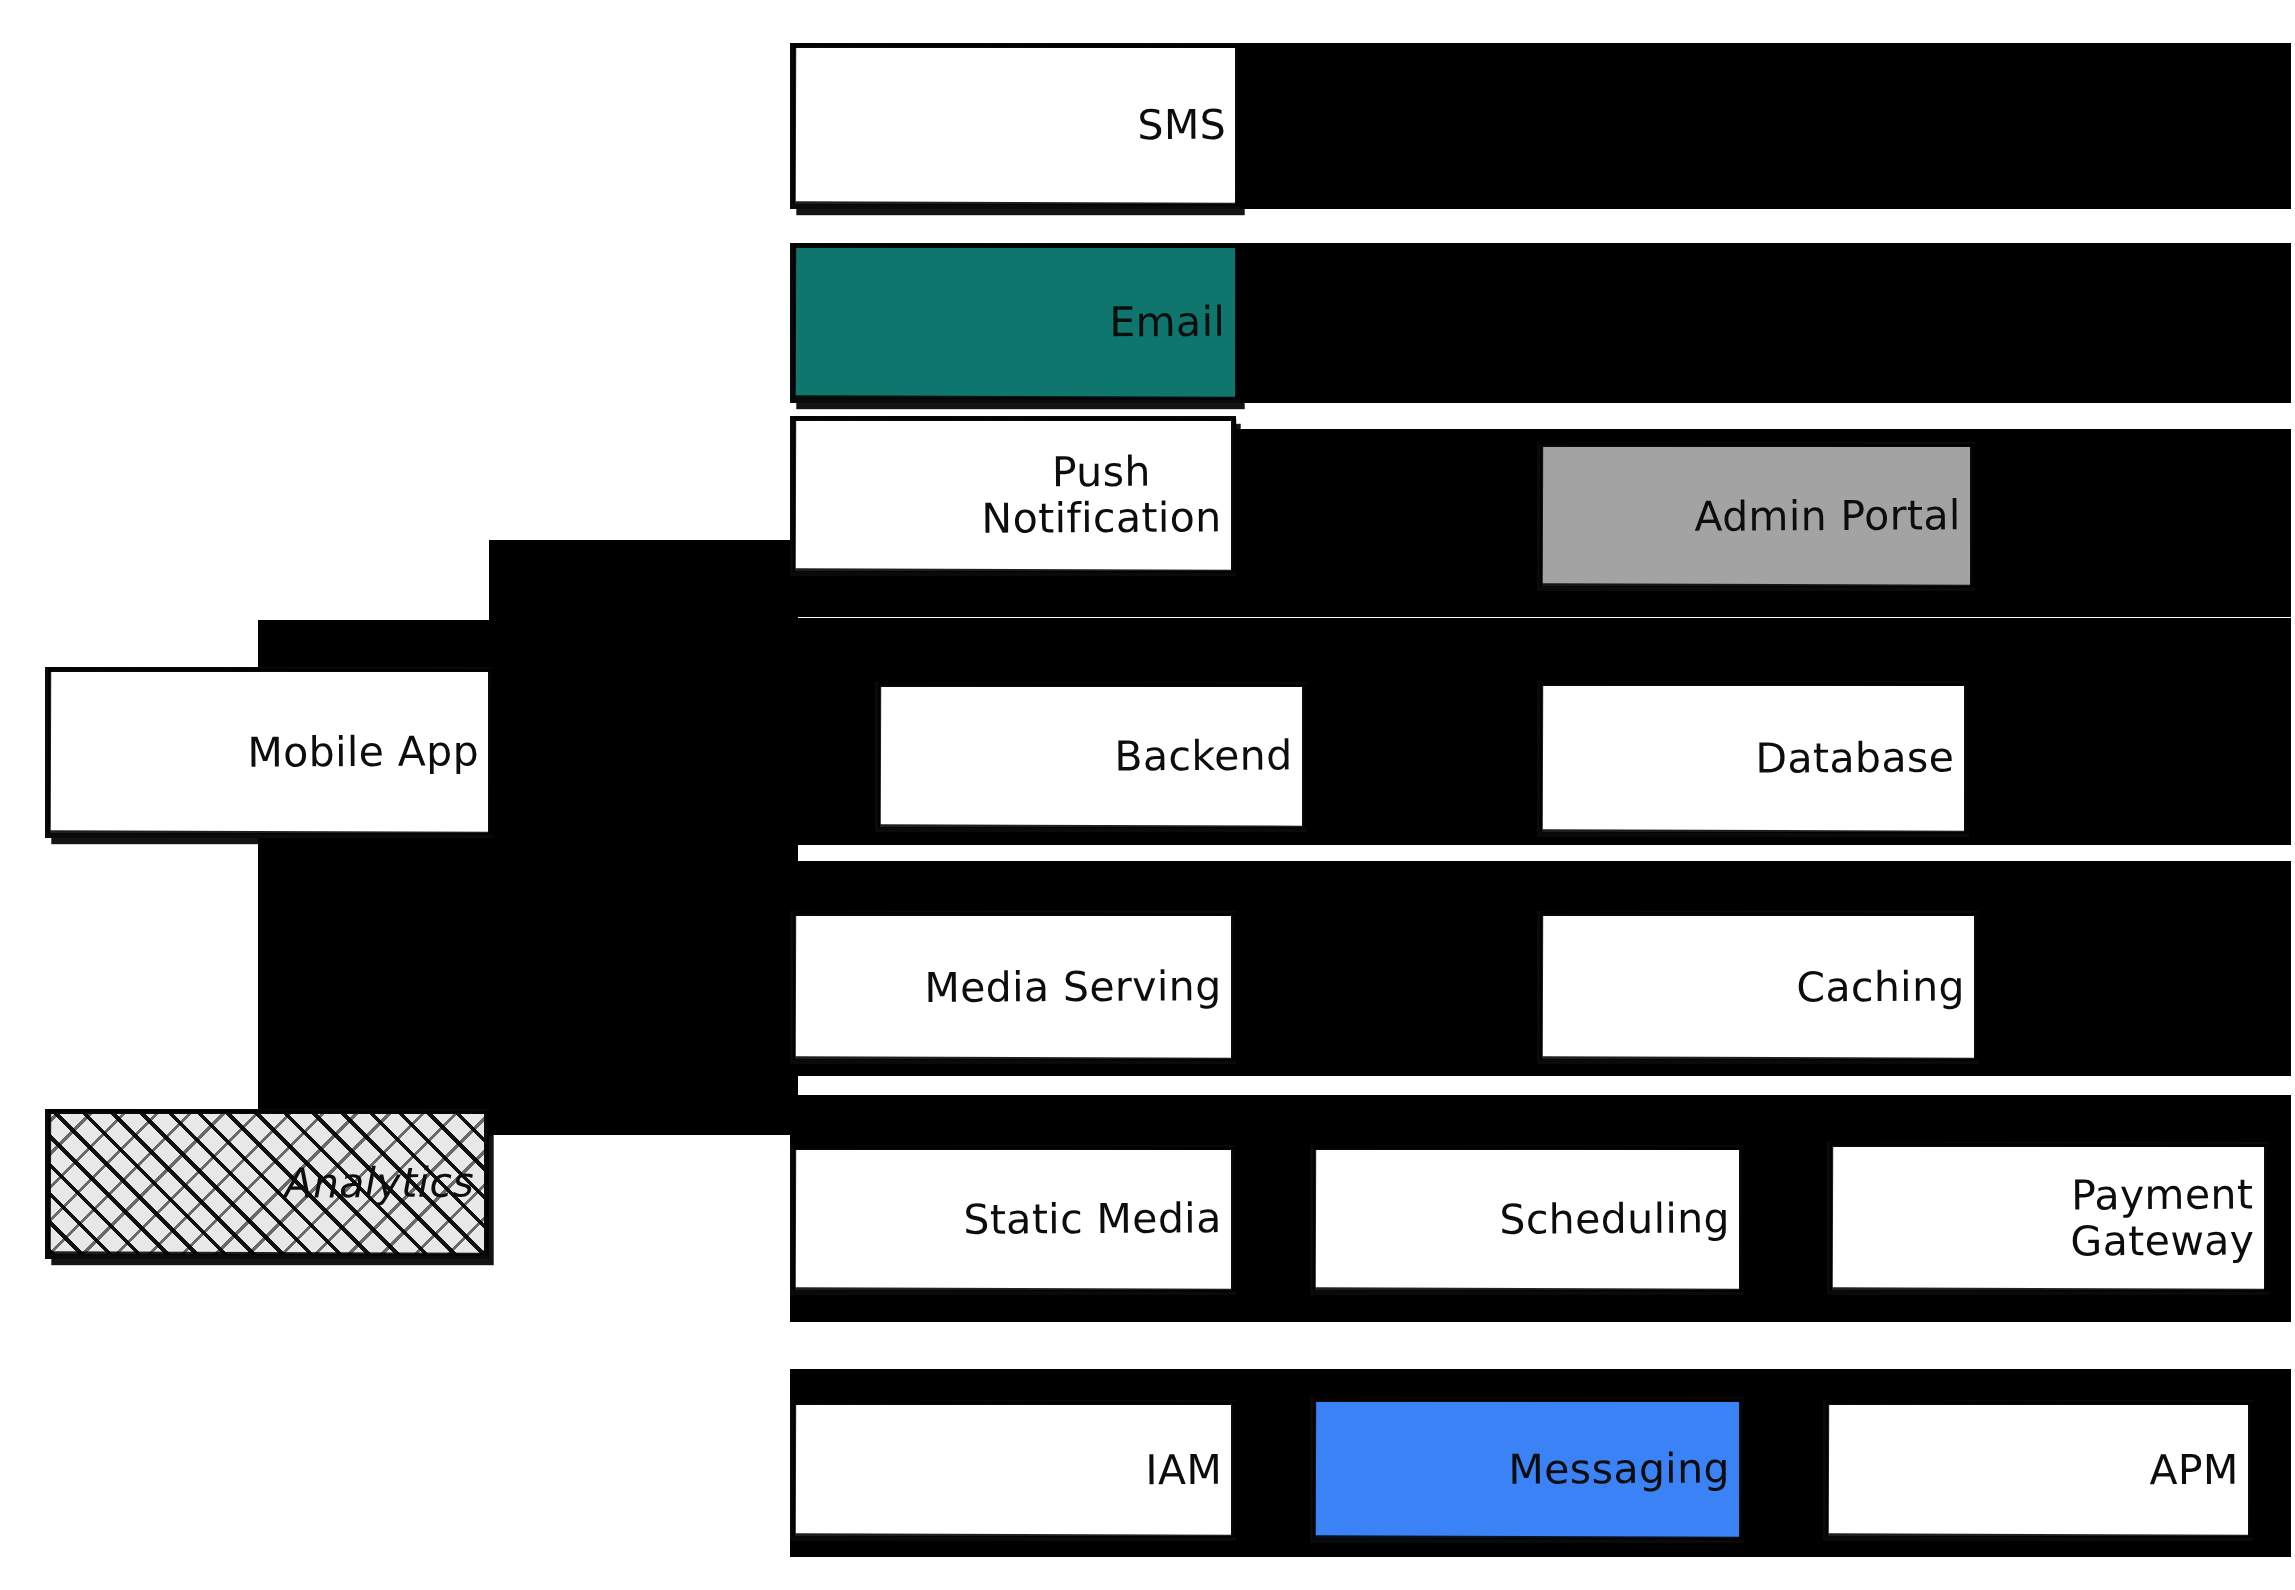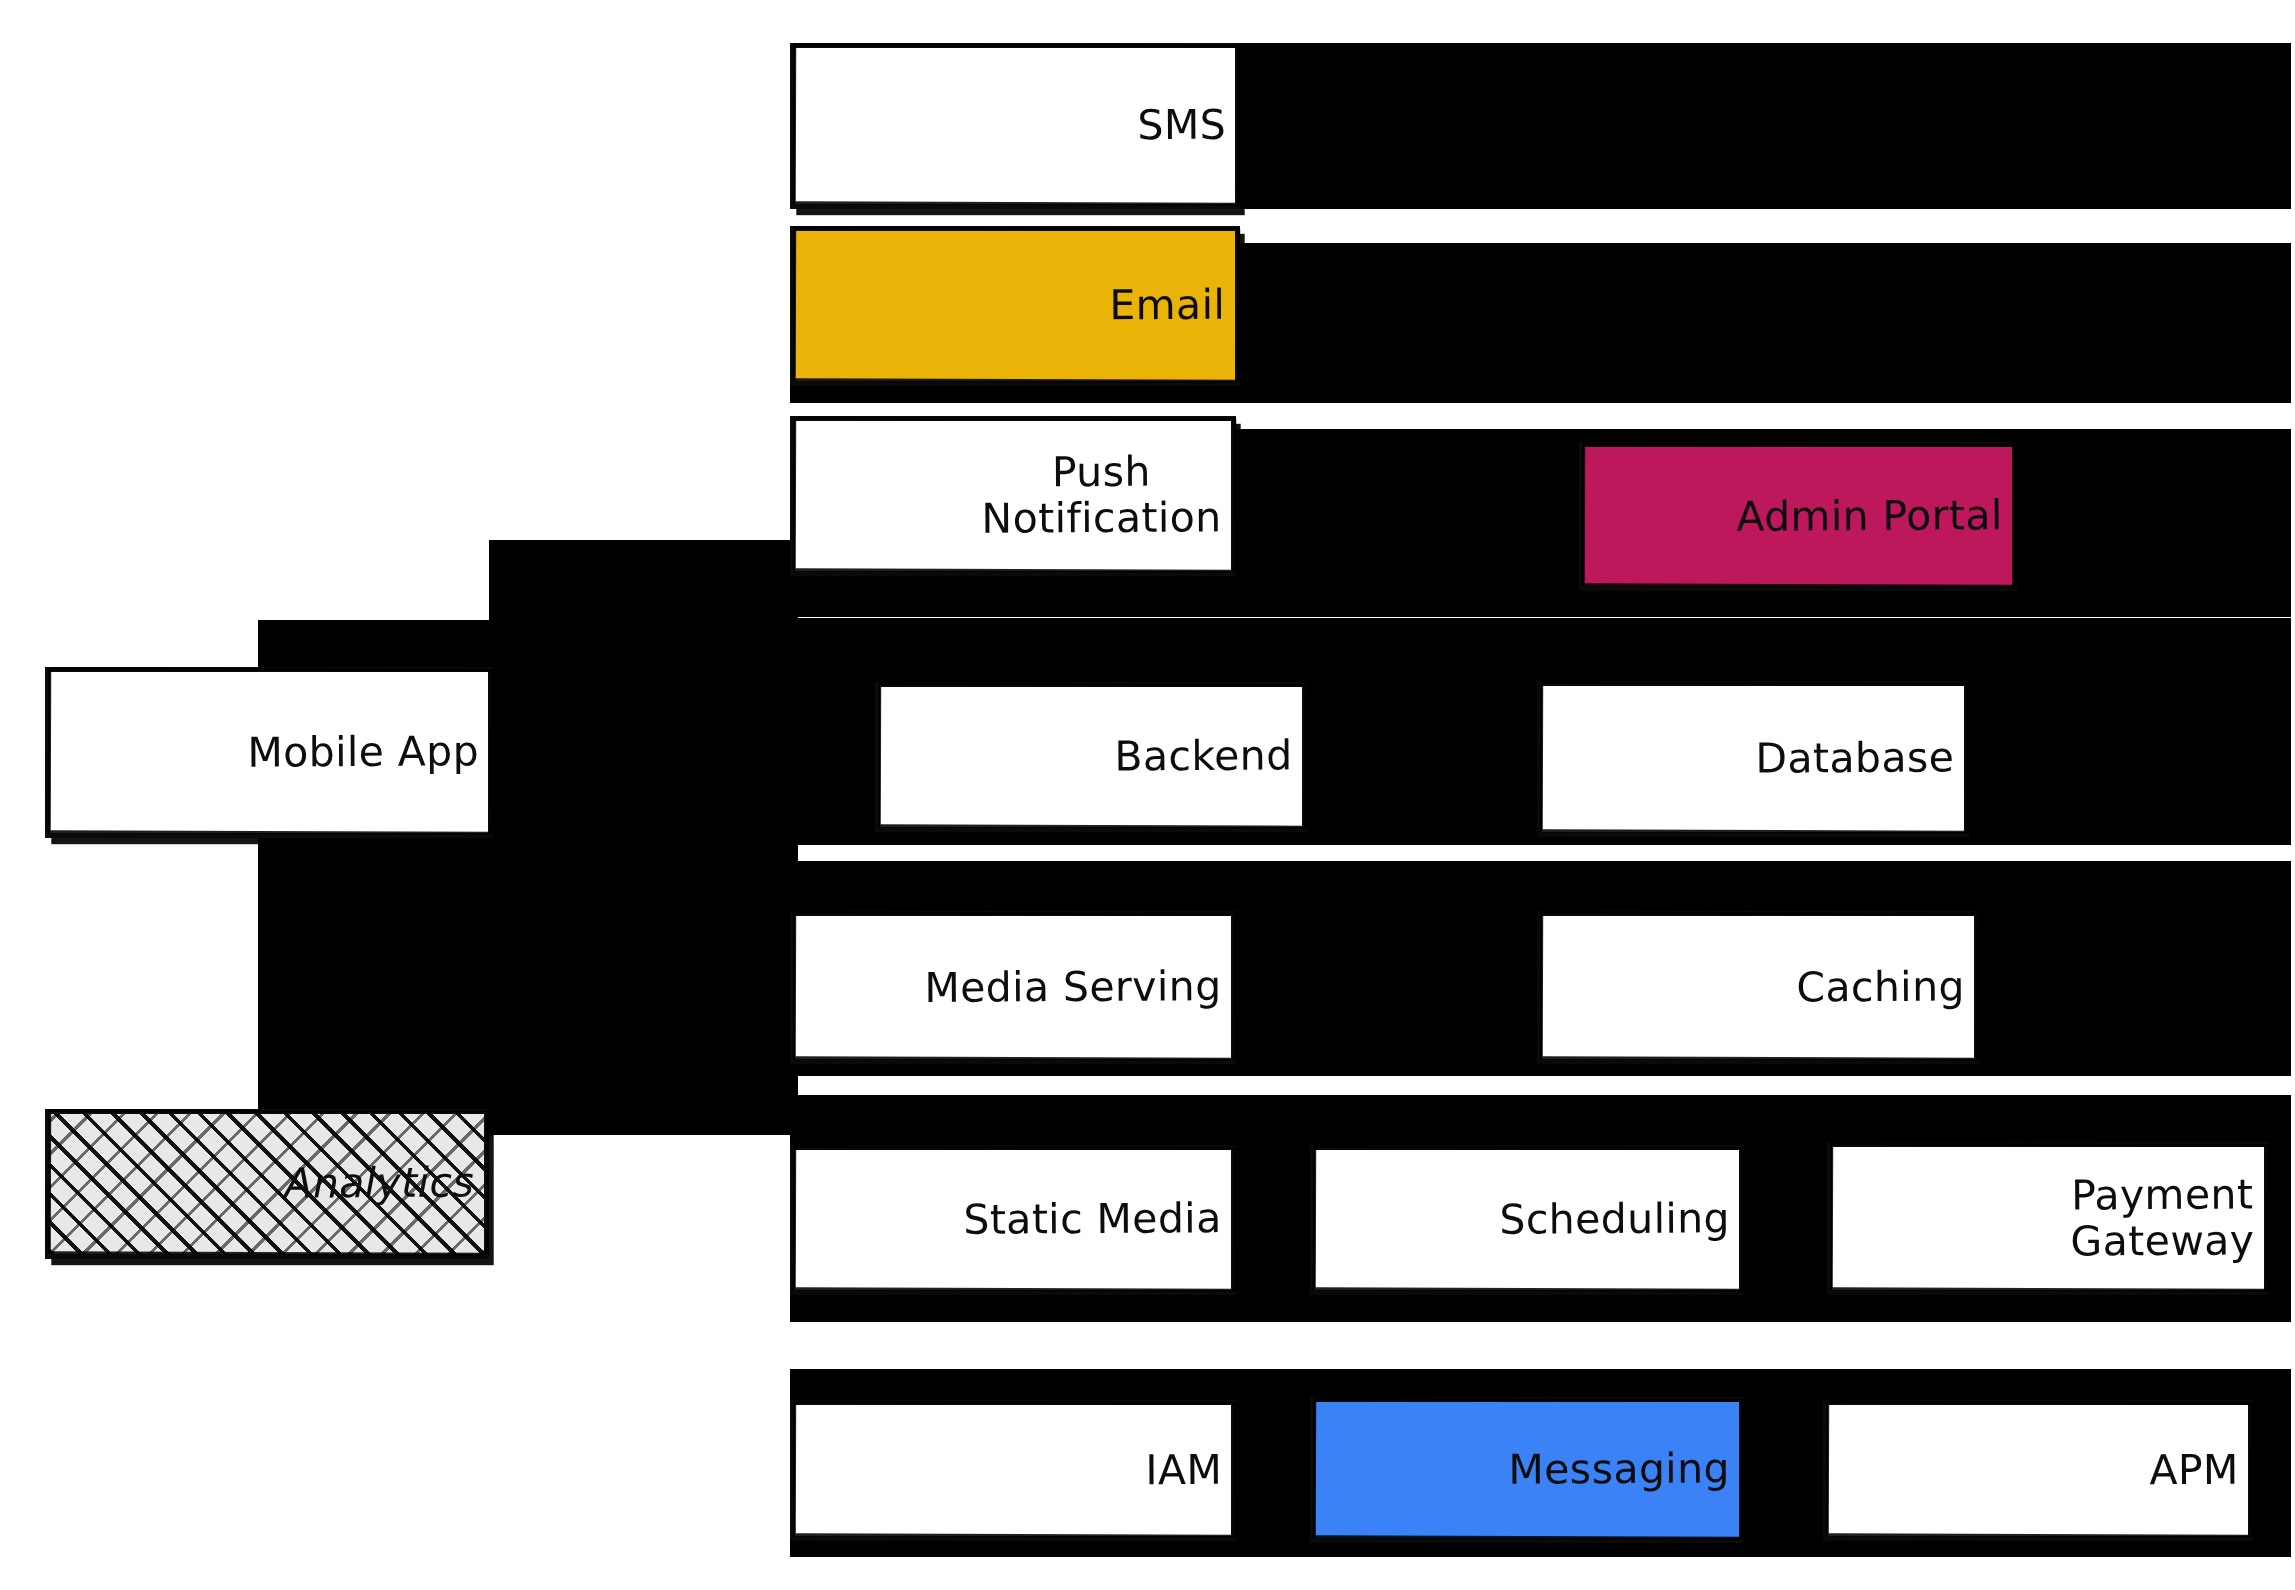--- a/index.html
+++ b/index.html
@@ -119,27 +119,27 @@
       <div class="band-diag" style="left: 739px; top: 558px; width: 15px; height: 209px; background: rgb(0, 0, 0);"></div>
       <div class="band-diag" style="left: 753px; top: 552px; width: 15px; height: 215px; background: rgb(0, 0, 0);"></div>
       <div class="band-diag" style="left: 766px; top: 546px; width: 15px; height: 221px; background: rgb(0, 0, 0);"></div>
       <div class="band-diag" style="left: 780px; top: 540px; width: 15px; height: 227px; background: rgb(0, 0, 0);"></div>
     </div>
 
   <div id="nodes">
       <div class="node" style="left: 790px; top: 43px; width: 450px; height: 166px; background-color: rgb(255, 255, 255);">
         <span class="lbl">SMS</span>
       </div>
-      <div class="node" style="left: 790px; top: 226px; width: 450px; height: 160px; background-color: #eab308;">
+      <div class="node" style="left: 790px; top: 243px; width: 450px; height: 160px; background-color: #0f766e;">
         <span class="lbl">Email</span>
       </div>
       <div class="node" style="left: 790px; top: 416px; width: 446px; height: 160px; background-color: rgb(255, 255, 255);">
         <span class="lbl">Push<br>Notification</span>
       </div>
-      <div class="node" style="left: 1579px; top: 442px; width: 438px; height: 149px; background-color: #be185d;">
+      <div class="node" style="left: 1537px; top: 442px; width: 438px; height: 149px; background-color: #a3a3a3;">
         <span class="lbl">Admin Portal</span>
       </div>
       <div class="node" style="left: 45px; top: 667px; width: 448px; height: 171px; background-color: rgb(255, 255, 255);">
         <span class="lbl">Mobile App</span>
       </div>
       <div class="node" style="left: 875px; top: 682px; width: 432px; height: 150px; background-color: rgb(255, 255, 255);">
         <span class="lbl">Backend</span>
       </div>
       <div class="node" style="left: 1537px; top: 681px; width: 432px; height: 156px; background-color: rgb(255, 255, 255);">
         <span class="lbl">Database</span>

